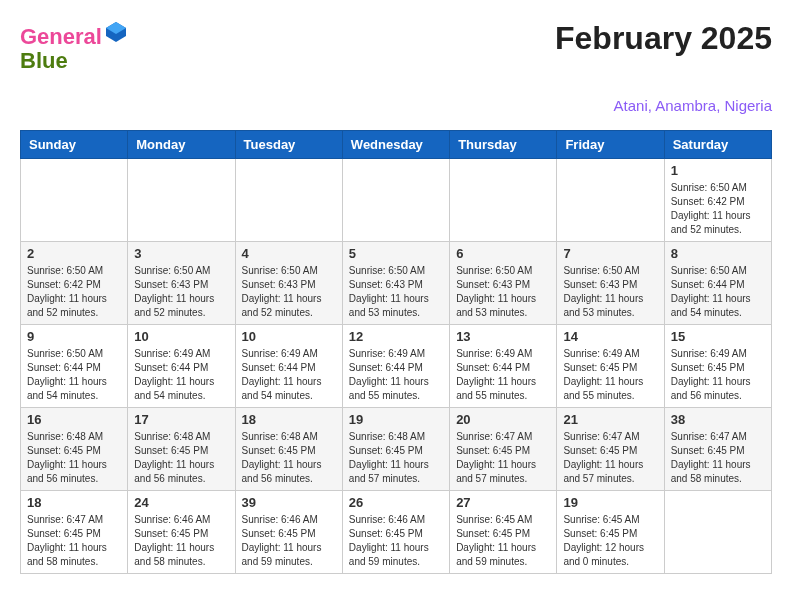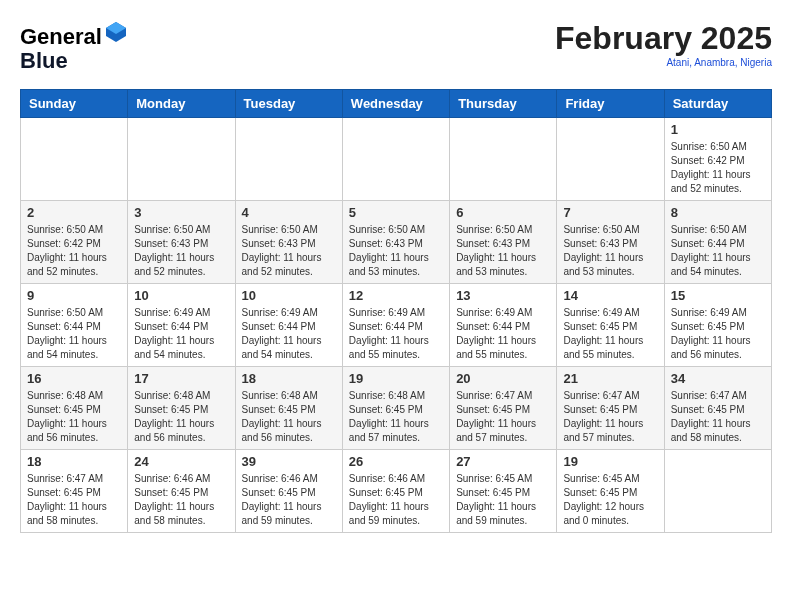--- a/index.html
+++ b/index.html
@@ -18,38 +18,39 @@
     }
     .logo {
       display: flex;
       align-items: center;
     }
     .logo-text {
       font-size: 22px;
       font-weight: bold;
       line-height: 1.1;
     }
-    .logo-general { color: #000000; }
-    .logo-blue { color: #0f172a; }
+    .logo-general { color: #ec4899; }
+    .logo-blue { color: #4d7c0f; }
     .logo-icon {
       width: 24px;
       height: 24px;
       margin-left: 2px;
     }
     .title-block {
       text-align: right;
     }
     .month-title {
       font-size: 32px;
       font-weight: bold;
       color: #222;
     }
     .location {
-      font-size: 10px;
-      color: #1d4ed8;
+      font-size: 15px;
+      color: #8b5cf6;
+      margin-top: 40px;
     }
     .calendar {
       width: 100%;
       border-collapse: collapse;
       border: 1px solid #ccc;
     }
     .calendar th {
       background-color: #1565c0;
       color: #fff;
       text-align: left;
@@ -276,21 +277,21 @@
 and 57 minutes.</div>
         </td>
         <td>
           <span class="day-number">21</span>
           <div class="day-info" style="white-space: pre-line;">Sunrise: 6:47 AM
 Sunset: 6:45 PM
 Daylight: 11 hours
 and 57 minutes.</div>
         </td>
         <td>
-          <span class="day-number">34</span>
+          <span class="day-number">38</span>
           <div class="day-info" style="white-space: pre-line;">Sunrise: 6:47 AM
 Sunset: 6:45 PM
 Daylight: 11 hours
 and 58 minutes.</div>
         </td>
       </tr>
       <tr>
         <td>
           <span class="day-number">18</span>
           <div class="day-info" style="white-space: pre-line;">Sunrise: 6:47 AM

